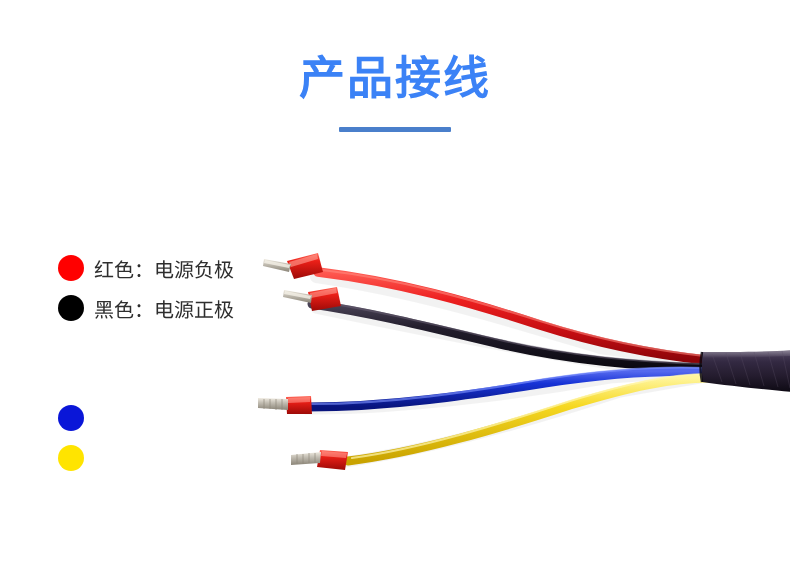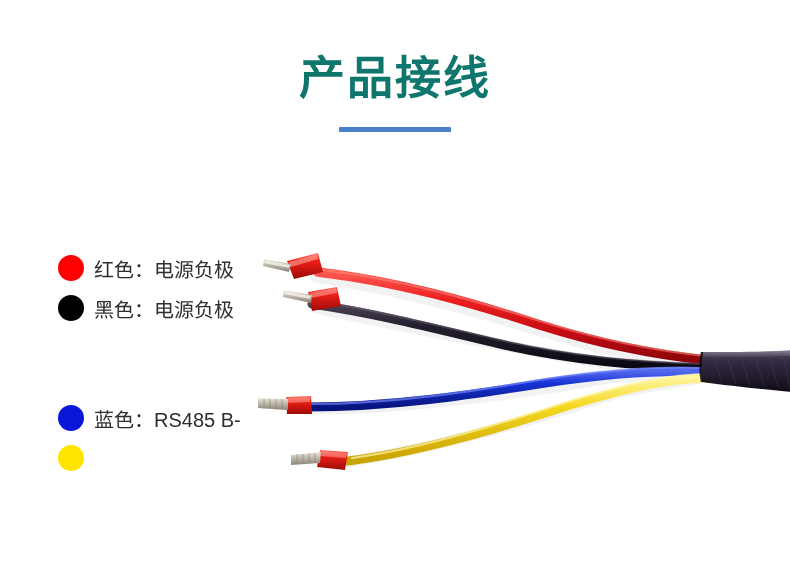--- a/index.html
+++ b/index.html
@@ -23,21 +23,21 @@
   .header {
     position: absolute;
     left: 0;
     top: 52px;
     width: 790px;
     text-align: center;
   }
   .page-title {
     font-size: 46px;
     font-weight: bold;
-    color: #0f766e;
+    color: #3b82f6;
     letter-spacing: 2px;
     line-height: 1.15;
     margin: 0;
     font-family: "Liberation Sans", "DejaVu Sans", sans-serif;
   }
   .title-underline {
     width: 112px;
     height: 5px;
     background: #4a7fcb;
     margin: 22px auto 0 auto;
@@ -229,30 +229,29 @@
 
   <div class="legend-group top">
 
     <div class="legend-row">
       <span class="legend-dot" style="background:#ff0000;"></span>
       <span class="legend-label">红色：电源负极</span>
     </div>
 
     <div class="legend-row">
       <span class="legend-dot" style="background:#000000;"></span>
-      <span class="legend-label">黑色：电源负极</span>
+      <span class="legend-label">黑色：电源正极</span>
     </div>
 
   </div>
 
   <div class="legend-group bottom">
 
     <div class="legend-row">
       <span class="legend-dot" style="background:#0a16d8;"></span>
-      <span class="legend-label">蓝色：RS485 B-</span>
     </div>
 
     <div class="legend-row">
       <span class="legend-dot" style="background:#ffe400;"></span>
     </div>
 
   </div>
 
 </div>
 

